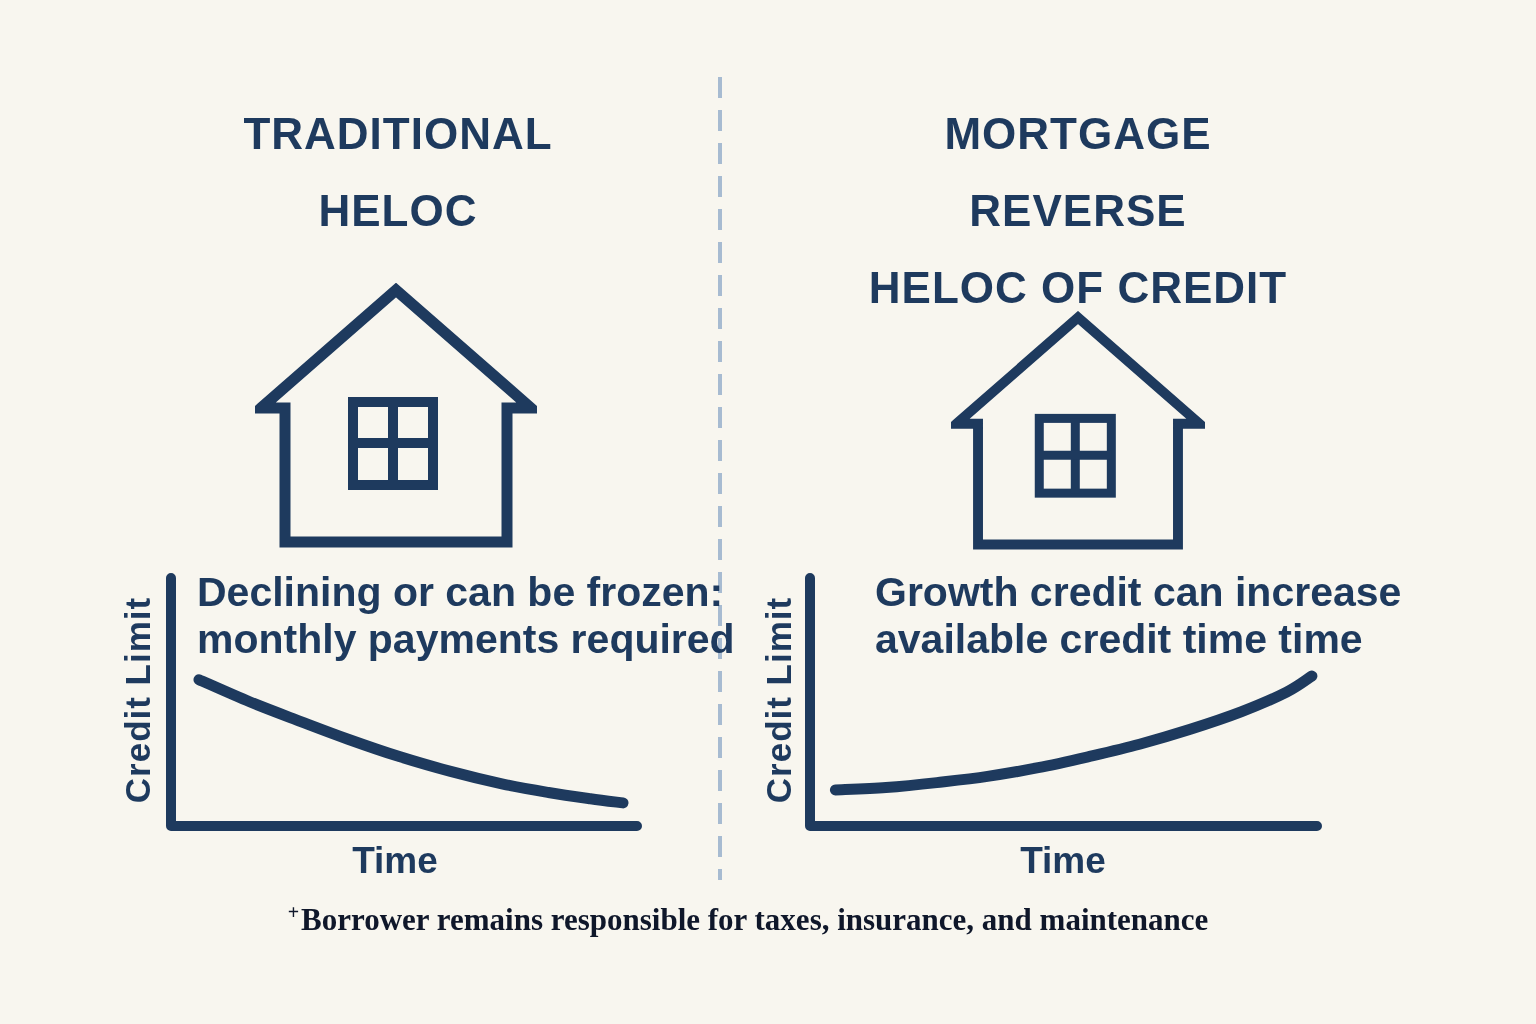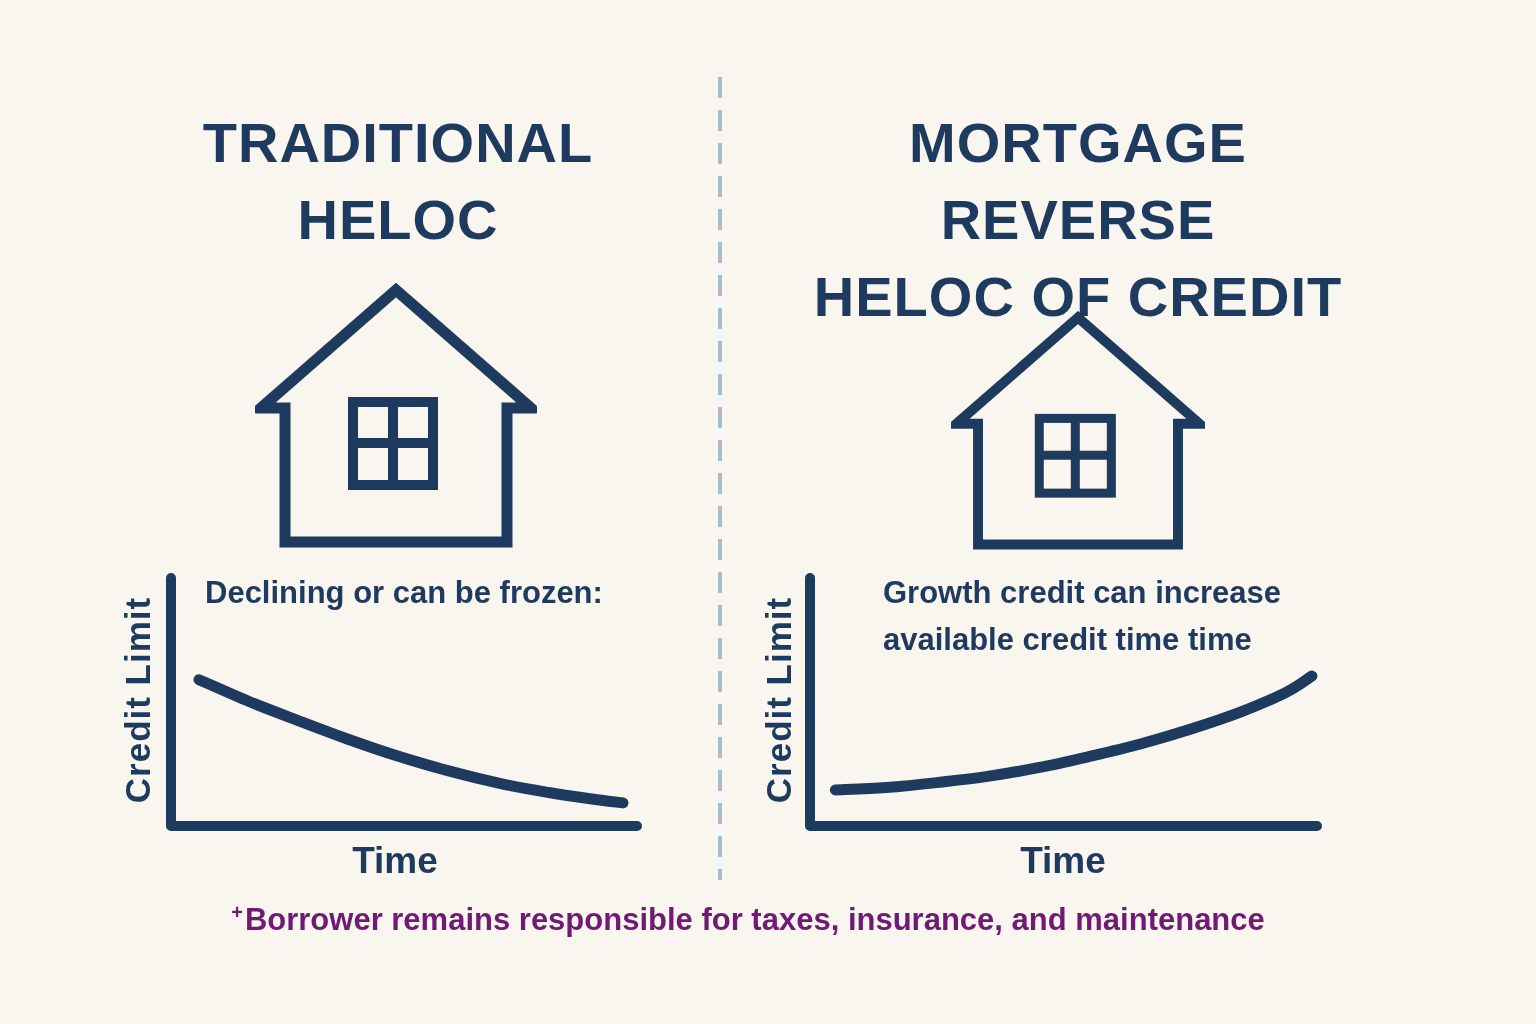--- a/index.html
+++ b/index.html
@@ -12,21 +12,21 @@
     width:1536px;height:1024px;
     margin:0 auto;
     background:#f8f6ef;
     overflow:hidden;
     color:#1e3a5e;
   }
   .title{
     position:absolute;
     text-align:center;
     font-weight:800;
-    font-size:56px;
+    font-size:44px;
     line-height:77px;
     letter-spacing:1px;
     color:#1e3a5e;
   }
   .title span{display:block;}
   .title-left{left:98px;top:66px;width:600px;}
   .title-right{left:808px;top:66px;width:540px;}
   .house{position:absolute;}
   .house-left{left:255px;top:283px;width:282px;height:266px;}
   .house-right{left:951px;top:311px;width:254px;height:240px;}
@@ -47,37 +47,37 @@
     transform:translate(-50%,-50%);
   }
   .ylabel{font-size:35px;letter-spacing:1px;transform:translate(-50%,-50%) rotate(-90deg);}
   .ylabel-left{left:138px;top:700px;}
   .ylabel-right{left:779px;top:700px;}
   .xlabel{font-size:37px;text-align:right;}
   .xlabel-left{left:395px;top:861px;}
   .xlabel-right{left:1063px;top:861px;}
   .caption{
     position:absolute;
-    font-size:31px;
+    font-size:41px;
     line-height:47px;
     font-weight:700;
     color:#1e3a5e;
     white-space:nowrap;
-    margin-left:8px;
   }
   .caption span{display:block;}
   .caption-left{left:197px;top:569px;}
   .caption-right{left:875px;top:569px;}
   .footnote{
     position:absolute;
     left:0;top:901px;width:1496px;
     text-align:center;
     font-size:31px;
     font-weight:700;
-    color:#701a75;
+    color:#0f172a;
+    font-family:Liberation Serif, serif;
   }
   .footnote sup{font-size:20px;vertical-align:super;margin-right:2px;}
 </style>
 </head>
 <body>
 
 <div class="canvas">
 
   <h1 class="title title-left">
     <span>TRADITIONAL</span>
@@ -112,20 +112,21 @@
     <path stroke-width="11" stroke-linecap="round" stroke-linejoin="round" d="M835.4,790.0 C843.8,789.6 869.1,788.8 886.0,787.6 C902.9,786.3 919.9,784.5 936.8,782.6 C953.6,780.7 970.6,778.9 987.5,776.4 C1004.4,773.9 1021.3,771.0 1038.2,767.7 C1055.1,764.4 1071.9,760.5 1088.8,756.6 C1105.8,752.6 1122.6,748.7 1139.5,744.2 C1156.5,739.6 1173.3,734.7 1190.3,729.3 C1207.2,723.9 1224.9,718.1 1241.0,711.9 C1257.0,705.7 1274.8,698.1 1286.6,692.1 C1298.4,686.1 1307.7,678.6 1311.9,676.0"></path>
   </svg>
 
   <div class="axis-label ylabel ylabel-left">Credit Limit</div>
   <div class="axis-label xlabel xlabel-left">Time</div>
   <div class="axis-label ylabel ylabel-right">Credit Limit</div>
   <div class="axis-label xlabel xlabel-right">Time</div>
 
   <div class="caption caption-left">
     <span>Declining or can be frozen:</span>
+    <span>monthly payments required</span>
   </div>
   <div class="caption caption-right">
     <span>Growth credit can increase</span>
     <span>available credit time time</span>
   </div>
 
   <div class="footnote">
     <sup>+</sup><span>Borrower remains responsible for taxes, insurance, and maintenance</span>
   </div>
 

